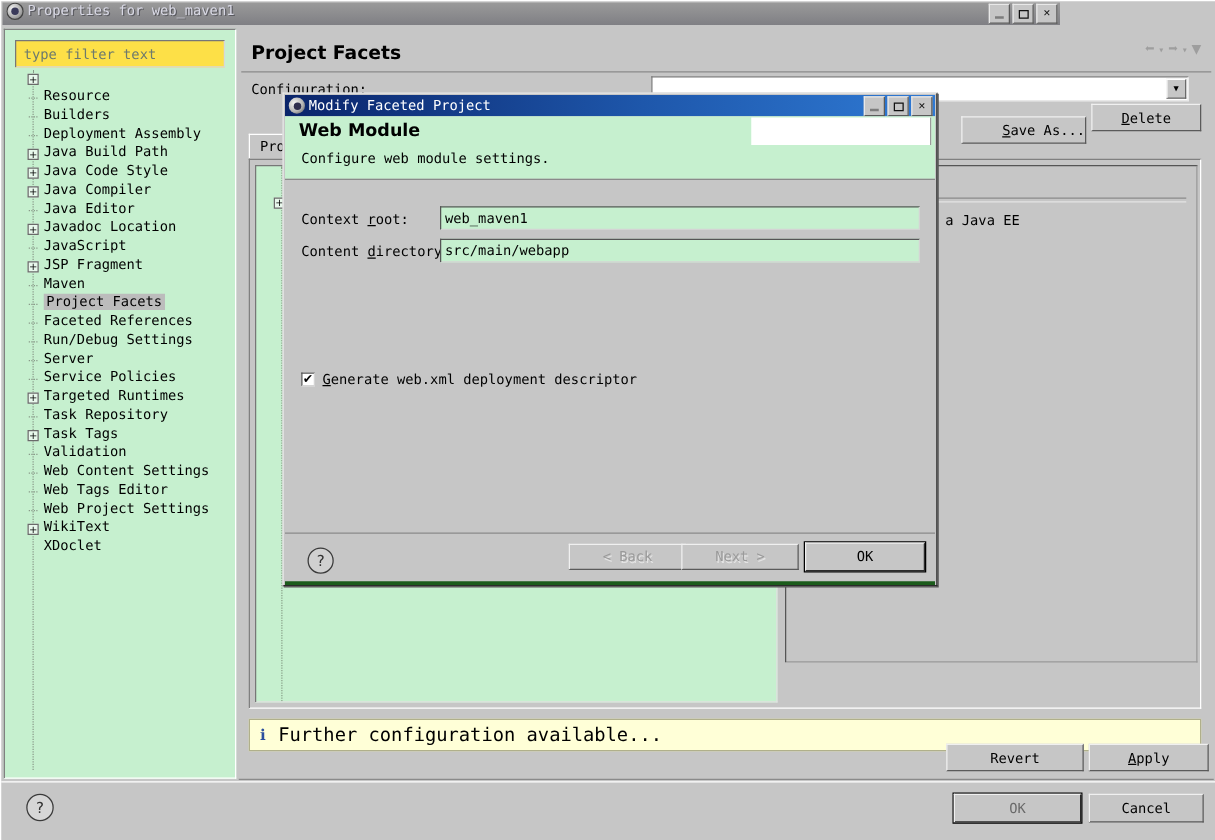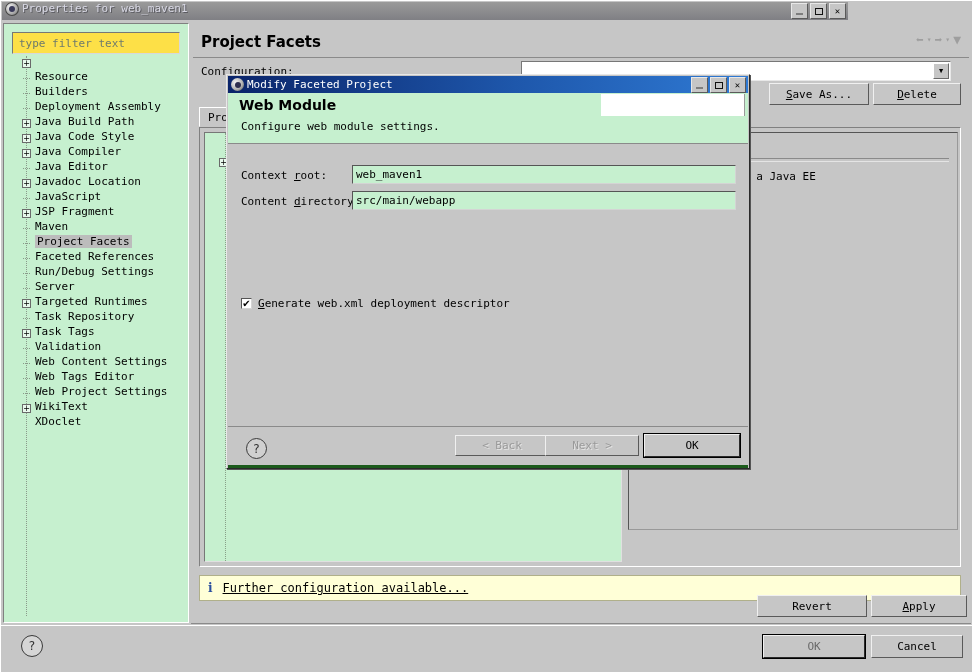--- a/index.html
+++ b/index.html
@@ -178,21 +178,21 @@
     background: #c6c6c6;
     border: 1px solid;
     border-color: #f0f0f0 #5a5a5a #5a5a5a #f0f0f0;
     box-sizing: border-box;
     display: flex; align-items: center; justify-content: center;
     font-size: 11px; color: #000;
     font-family: "DejaVu Sans Mono", monospace;
     white-space: nowrap;
   }
   .btn u { text-decoration: underline; }
-  .btn-saveas { position: absolute; left: 578px; top: 62px; width: 100px; height: 22px; }
+  .btn-saveas { position: absolute; left: 578px; top: 72px; width: 100px; height: 22px; justify-content: flex-end; }
   .btn-delete { position: absolute; left: 682px; top: 62px; width: 88px;  height: 22px; }
 
   
   .tabstrip {
     position: absolute; left: 8px; top: 86px;
     width: 762px; height: 22px;
   }
   .tab {
     position: absolute; left: 0; top: 0;
     height: 20px; padding: 0 8px;
@@ -270,22 +270,22 @@
     box-sizing: border-box;
     display: flex; align-items: center;
     padding-left: 8px;
   }
   .info-i {
     color: #2b4f9e; font-weight: bold; font-size: 12px;
     font-family: "DejaVu Serif", serif;
     margin-right: 10px;
   }
   .info-link {
-    color: #000; text-decoration: underline;
-    font-size: 12px;
+    color: #000; 
+    font-size: 15px;
   }
 
   
   .sep-bottom {
     position: absolute; left: 190px; top: 622px;
     width: 780px; height: 1px; background: #8a8a8a;
   }
   .btn-revert { position: absolute; left: 756px; top: 594px; width: 110px; height: 22px; }
   .btn-apply  { position: absolute; left: 870px; top: 594px; width: 96px;  height: 22px; }
 
@@ -525,20 +525,24 @@
             <span class="dots"></span>
             <span class="lbl">Faceted References</span>
           </div>
           <div class="tree-row">
             <span class="dots"></span>
             <span class="lbl">Run/Debug Settings</span>
           </div>
           <div class="tree-row">
             <span class="dots"></span>
             <span class="lbl">Server</span>
+          </div>
+          <div class="tree-row">
+            <span class="dots"></span>
+            <span class="lbl">Service Policies</span>
           </div>
           <div class="tree-row">
             <span class="dots"></span>
             <span class="lbl">Targeted Runtimes</span>
           </div>
           <div class="tree-row">
             <span class="expander">+</span>
             <span class="lbl">Task Repository</span>
           </div>
           <div class="tree-row">

